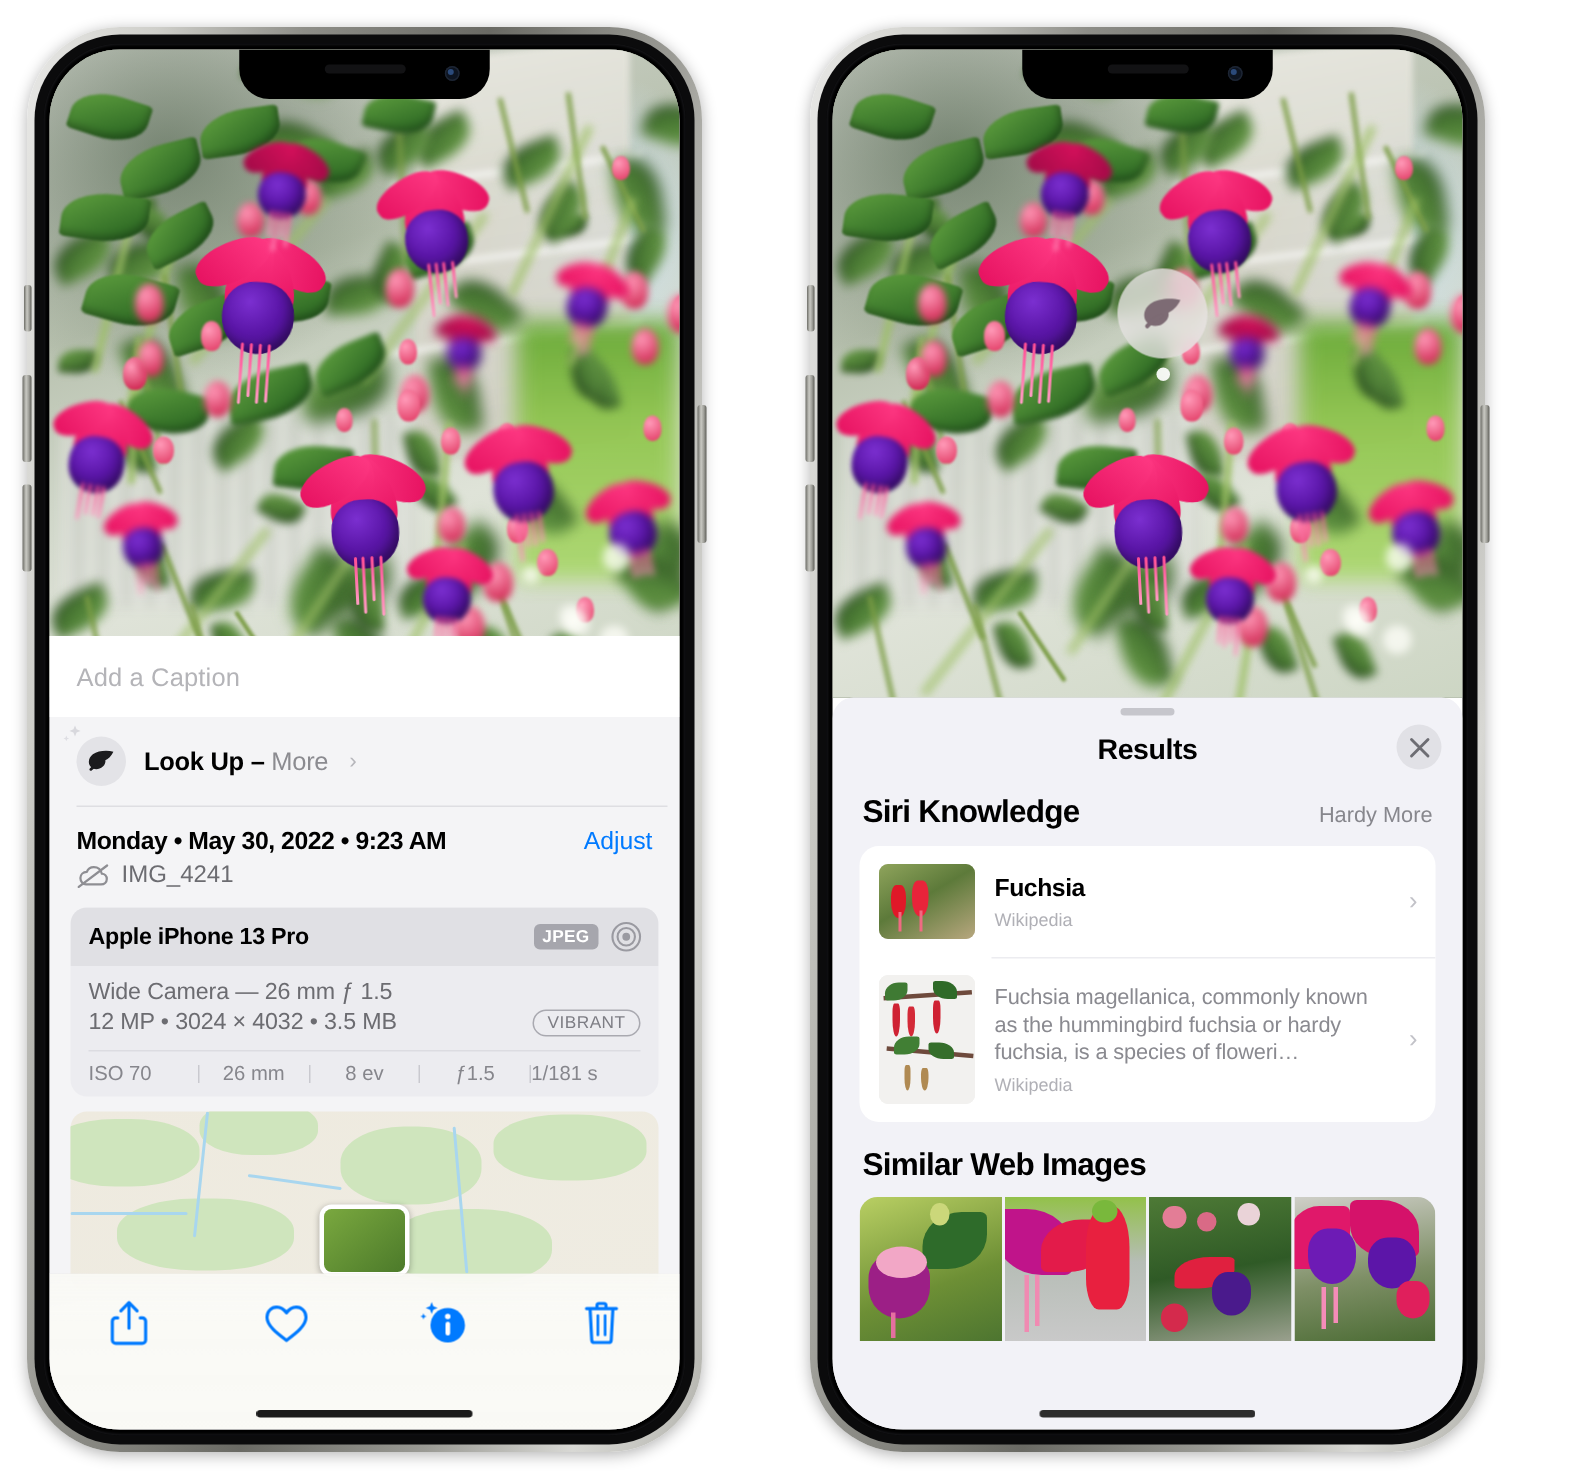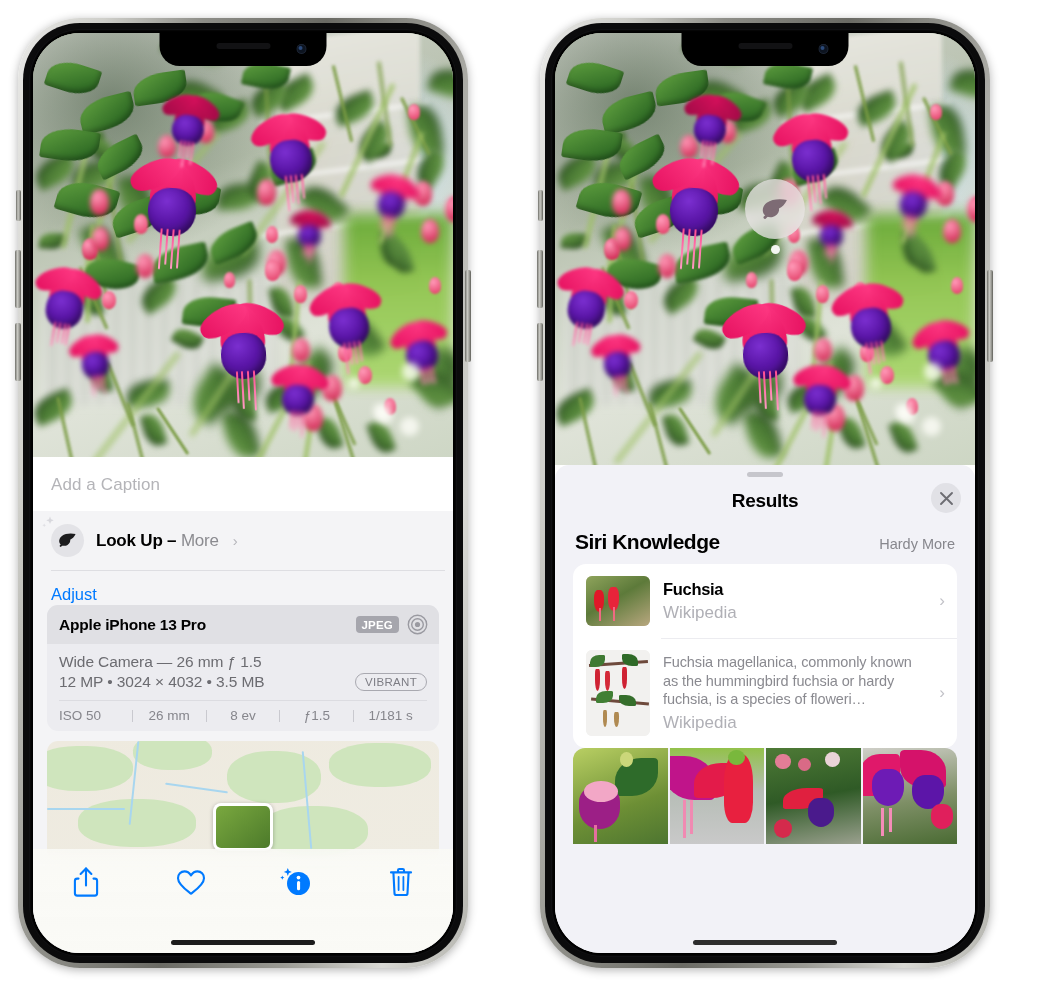--- a/index.html
+++ b/index.html
@@ -115,21 +115,21 @@
   .cam-body{padding:9px 12px 10px 12px;position:relative;}
   .cam-body:after{content:"";position:absolute;left:12px;right:12px;bottom:0;height:1px;background:#dcdce1;}
   .cam-l1{font-size:15.5px;color:#6c6c71;letter-spacing:-.1px;}
   .cam-l2{display:flex;align-items:center;justify-content:space-between;margin-top:2px;}
   .cam-l2 span.t{font-size:15.5px;color:#6c6c71;letter-spacing:-.1px;}
   .vib-badge{border:1px solid #a9a9b0;color:#7d7d84;font-size:11.5px;
       padding:2px 9px;border-radius:9px;letter-spacing:.3px;}
   .exif{display:flex;align-items:center;padding:7px 12px 8px 12px;}
   .exif .cell{flex:1;text-align:center;font-size:13.5px;color:#86868c;}
   .exif .cell:first-child{text-align:left;}
-  .exif .cell:last-child{text-align:center;}
+  .exif .cell:last-child{text-align:left;}
   .exif .div{width:1px;height:12px;background:#c9c9cf;}
 
   .map-box{margin:10px 14px 0 14px;border-radius:11px;height:120px;overflow:hidden;
       position:relative;
       background:linear-gradient(160deg,#eeeadf 0%,#efece2 100%);}
   .map-green{position:absolute;border-radius:45%;background:#cfe5bd;}
   .map-river{position:absolute;background:#a8d6ef;border-radius:2px;}
   .map-pin{position:absolute;left:50%;transform:translateX(-50%);top:62px;
       width:54px;height:42px;border-radius:8px;background:#fff;padding:3px;
       box-shadow:0 1px 4px rgba(0,0,0,.28);}
@@ -157,21 +157,21 @@
   .sec-action{font-size:14.5px;color:#87878d;}
   .card-group{margin:0 18px;background:#fff;border-radius:13px;overflow:hidden;}
   .k-card{display:flex;align-items:center;gap:13px;padding:12px 12px 12px 13px;position:relative;}
   .k-card + .k-card:before{content:"";position:absolute;left:88px;right:0;top:0;height:1px;background:#ececf0;}
   .k-thumb{width:64px;height:50px;border-radius:6px;overflow:hidden;flex:0 0 auto;position:relative;
       background:#cfc8b2;}
   .k-thumb.tall{height:86px;background:#f1f1ef;}
   .k-body{flex:1;min-width:0;}
   .k-title{font-size:16.5px;font-weight:700;color:#000;letter-spacing:-.3px;margin-bottom:1px;}
   .k-desc{font-size:14.5px;color:#8a8a90;line-height:1.28;letter-spacing:-.1px;}
-  .k-src{font-size:17px;color:#b0b0b6;margin-top:4px;}
+  .k-src{font-size:12px;color:#b0b0b6;margin-top:4px;}
   .k-chev{color:#c2c2c8;font-size:17px;flex:0 0 auto;padding-left:3px;}
   .sec2{padding:17px 20px 9px 20px;}
   .webimgs{display:flex;gap:2px;margin:0 18px;border-radius:12px 12px 0 0;overflow:hidden;}
   .wimg{flex:1;height:96px;position:relative;overflow:hidden;}
 
   
   .leaf-badge{position:absolute;width:60px;height:60px;border-radius:50%;
       background:rgba(236,231,233,.74);backdrop-filter:blur(7px);
       display:flex;align-items:center;justify-content:center;z-index:20;}
   .leaf-badge-dot{position:absolute;width:9px;height:9px;border-radius:50%;
@@ -479,23 +479,31 @@
           <svg width="19" height="15" viewBox="0 0 19 15">
             <path d="M17.6 1.1C13.4.1 7.4.3 3.9 2.9 1 5.1.5 8.6 2.2 10.9c1.6 2.1 4.9 2.5 7.3 1 2.1-1.3 3.1-3.4 2.7-5.1 2-.9 4-2.6 5.4-5.7z" fill="#1c1c1e"></path>
             <path d="M2.6 12.9c1.4-1.6 3.5-3.4 6.3-4.6" stroke="#1c1c1e" stroke-width="1.9" fill="none" stroke-linecap="round"></path>
           </svg>
         </div>
         <div class="lookup-text"><span>Look Up – </span><span class="sub">More</span></div>
         <span class="chev">›</span>
       </div>
 
       <div class="meta-row">
+        <div class="meta-date">Monday • May 30, 2022 • 9:23 AM</div>
         <div class="meta-adjust">Adjust</div>
       </div>
 
+      <div class="file-row">
+        <svg width="22" height="16" viewBox="0 0 22 16">
+          <path d="M6.3 13.6h10c2.3 0 3.9-1.6 3.9-3.6 0-1.9-1.4-3.4-3.3-3.5C16.4 3.9 14.3 2 11.6 2 9.3 2 7.5 3.4 6.9 5.3 4.4 5.4 2.6 7.1 2.6 9.4c0 2.4 1.7 4.2 3.7 4.2z" fill="none" stroke="#8e8e93" stroke-width="1.5" stroke-linejoin="round"></path>
+          <path d="M1.5 15.3L20.4 1" stroke="#8e8e93" stroke-width="1.5" stroke-linecap="round"></path>
+        </svg>
+        <span class="file-name">IMG_4241</span>
+      </div>
 
       <div class="cam-card">
         <div class="cam-head">
           <div class="cam-title">Apple iPhone 13 Pro</div>
           <div class="cam-head-right">
             <span class="jpeg-badge">JPEG</span>
             <svg width="21" height="21" viewBox="0 0 21 21">
               <circle cx="10.5" cy="10.5" r="9.2" fill="none" stroke="#9a9aa1" stroke-width="1.4"></circle>
               <circle cx="10.5" cy="10.5" r="5.8" fill="none" stroke="#9a9aa1" stroke-width="1.4"></circle>
               <circle cx="10.5" cy="10.5" r="2.6" fill="#9a9aa1"></circle>
@@ -503,21 +511,21 @@
           </div>
         </div>
         <div class="cam-body">
           <div class="cam-l1">Wide Camera — 26 mm ƒ 1.5</div>
           <div class="cam-l2">
             <span class="t">12 MP • 3024 × 4032 • 3.5 MB</span>
             <span class="vib-badge">VIBRANT</span>
           </div>
         </div>
         <div class="exif">
-          <span class="cell">ISO 50</span>
+          <span class="cell">ISO 70</span>
           <span class="div"></span>
           <span class="cell">26 mm</span>
           <span class="div"></span>
           <span class="cell">8 ev</span>
           <span class="div"></span>
           <span class="cell">ƒ1.5</span>
           <span class="div"></span>
           <span class="cell">1/181 s</span>
         </div>
       </div>
@@ -917,20 +925,23 @@
             <div style="position:absolute;left:44%;top:72%;width:7%;height:18%;background:#b08a52;border-radius:30% 30% 60% 60%"></div>
           </div>
           <div class="k-body">
             <div class="k-desc">Fuchsia magellanica, commonly known as the hummingbird fuchsia or hardy fuchsia, is a species of floweri…</div>
             <div class="k-src">Wikipedia</div>
           </div>
           <span class="k-chev">›</span>
         </div>
       </div>
 
+      <div class="sec2">
+        <span class="sec-title">Similar Web Images</span>
+      </div>
 
       <div class="webimgs">
         <div class="wimg">
           <div style="position:absolute;inset:0;background:linear-gradient(160deg,#b9cf63,#6d8f35 60%,#4d7530)"></div>
           <div style="position:absolute;left:44%;top:10%;width:46%;height:40%;background:#2e6b2a;border-radius:60% 10% 60% 10%"></div>
           <div style="position:absolute;left:6%;top:40%;width:44%;height:44%;background:#9c1f86;border-radius:42% 42% 55% 55%"></div>
           <div style="position:absolute;left:12%;top:34%;width:36%;height:22%;background:#f2a7c6;border-radius:50%"></div>
           <div style="position:absolute;left:22%;top:80%;width:3px;height:18%;background:#e56fa0"></div>
           <div style="position:absolute;left:50%;top:4%;width:14%;height:16%;background:#cbd77a;border-radius:50%"></div>
         </div>

